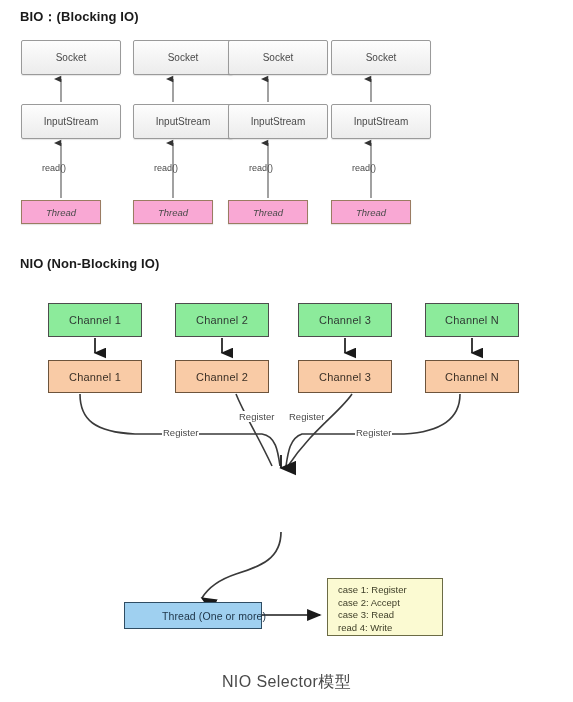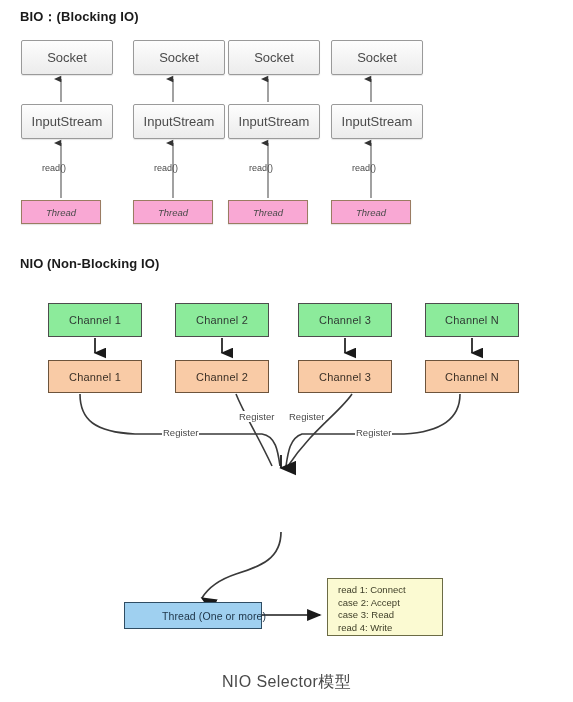--- a/index.html
+++ b/index.html
@@ -24,22 +24,22 @@
   }
 
   
   .box{
     position:absolute;
     display:flex;align-items:center;justify-content:center;
     box-sizing:border-box;
     white-space:nowrap;
   }
   .bio-box{
-    width:92px;height:35px;
-    font-size:13px;
+    width:100px;height:35px;
+    font-size:10px;
     color:#4a4a4a;
     border:1px solid #9a9a9a;
     border-radius:2px;
     background:linear-gradient(#fdfdfd,#ececec);
     box-shadow:0 1px 1px rgba(0,0,0,.10);
   }
   .bio-thread{
     width:80px;height:24px;
     font-size:9.5px;
     color:#4a4a4a;
@@ -212,21 +212,21 @@
 
   <div class="reg-label" style="left:162px;top:427px;">Register</div>
   <div class="reg-label" style="left:238px;top:411px;">Register</div>
   <div class="reg-label" style="left:288px;top:411px;">Register</div>
   <div class="reg-label" style="left:355px;top:427px;">Register</div>
 
 
   <div class="box thread-blue" style="position:absolute;padding-left:42px;">Thread (One or more)</div>
 
   <div class="case-box">
-    <div>read 1:  Connect</div>
+    <div>case 1:  Register</div>
     <div>case 2:  Accept</div>
     <div>case 3:  Read</div>
     <div>read 4:  Write</div>
   </div>
 
   <div class="bottom-title">NIO Selector模型</div>
 
 </div>
 
 </body></html>

